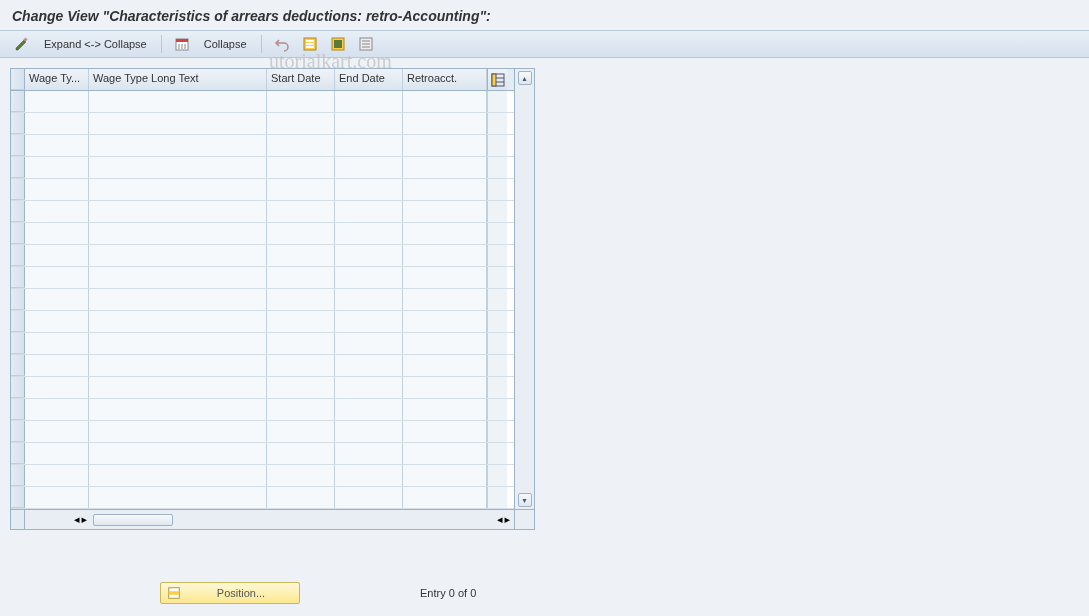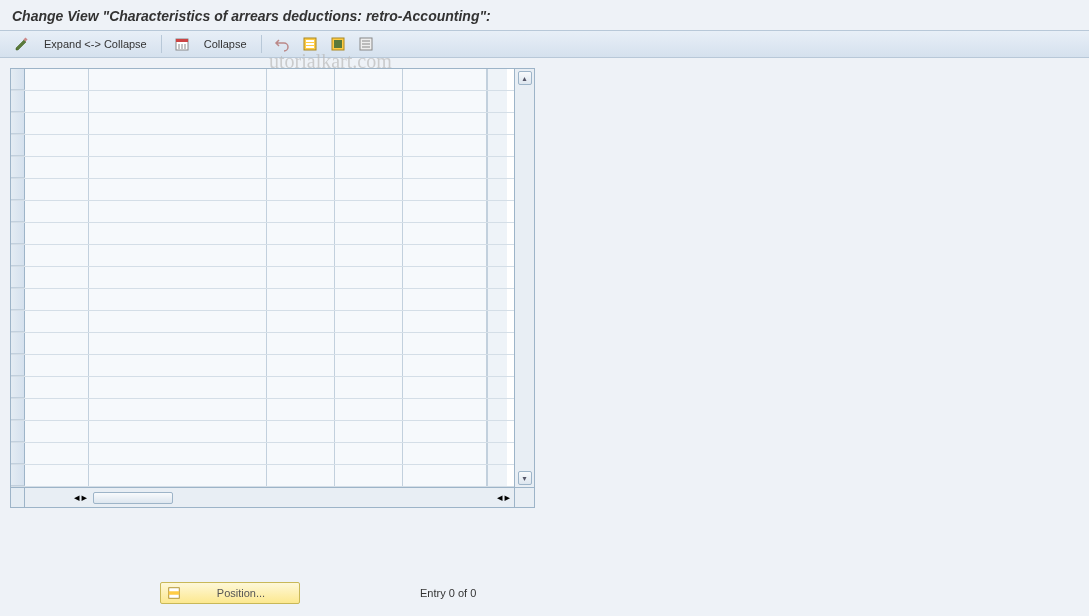--- a/index.html
+++ b/index.html
@@ -208,20 +208,38 @@
     </span>
   </span>
 </div>
 
 <div class="watermark">utorialkart.com</div>
 
 <div class="content-area">
   <div class="table-container">
     <div class="table-body-wrap">
       <div class="grid-area">
+        <div class="header-row">
+          <div class="row-sel"></div>
+          <div class="hcell col-wt">Wage Ty...</div>
+          <div class="hcell col-wtl">Wage Type Long Text</div>
+          <div class="hcell col-sd">Start Date</div>
+          <div class="hcell col-ed">End Date</div>
+          <div class="hcell col-ra">Retroacct.</div>
+          <div class="config-corner">
+            <span class="icon">
+              <svg viewBox="0 0 16 16">
+                  <rect x="2" y="2" width="12" height="12" fill="none" stroke="#556"></rect>
+                  <rect x="2" y="2" width="4" height="12" fill="#ffcc44" stroke="#556"></rect>
+                  <line x1="6" y1="6" x2="14" y2="6" stroke="#556"></line>
+                  <line x1="6" y1="10" x2="14" y2="10" stroke="#556"></line>
+                </svg>
+            </span>
+          </div>
+        </div>
         <div id="rows-holder">
             <div class="data-row">
               <div class="row-sel"></div>
               <div class="dcell col-wt"></div>
               <div class="dcell col-wtl"></div>
               <div class="dcell col-sd"></div>
               <div class="dcell col-ed"></div>
               <div class="dcell col-ra"></div>
               <div style="width:20px;border-left:1px solid #c2d0dd;background:#eef3f8;"></div>
             </div>

